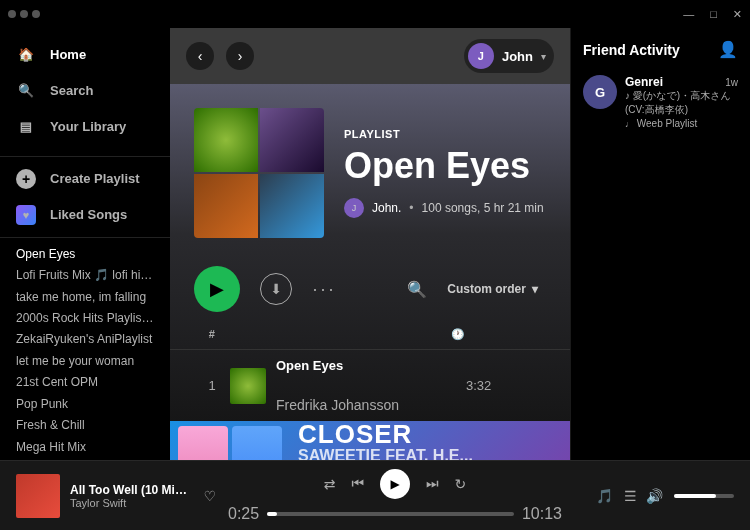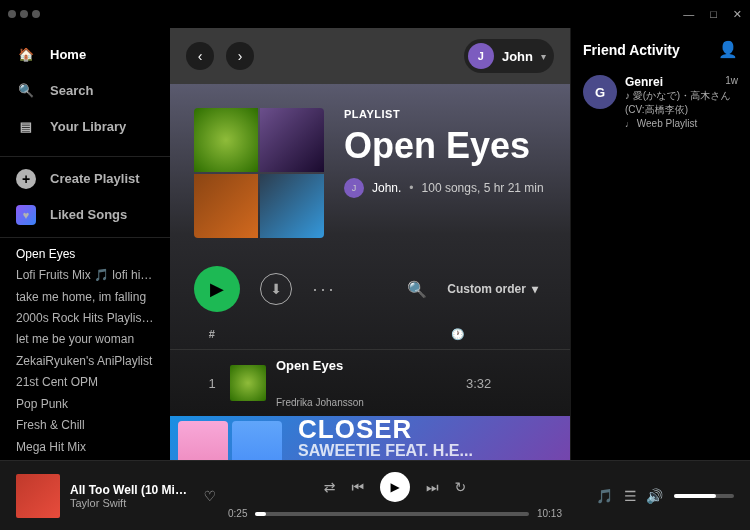--- a/index.html
+++ b/index.html
@@ -172,21 +172,21 @@
     .playlist-area {
       flex: 1;
       background: linear-gradient(180deg, #5a5a6e 0%, #2a2a2e 40%, #121212 100%);
       overflow-y: auto;
       display: flex;
       flex-direction: column;
     }
 
     .playlist-header {
       display: flex;
-      align-items: flex-start;
+      align-items: center;
       padding: 24px 24px 16px;
       gap: 20px;
     }
     .playlist-art {
       width: 130px; height: 130px;
       flex-shrink: 0;
       display: grid;
       grid-template-columns: 1fr 1fr;
       grid-template-rows: 1fr 1fr;
       gap: 2px;
@@ -319,21 +319,21 @@
     .track-thumb {
       width: 36px; height: 36px;
       border-radius: 2px;
       background: radial-gradient(circle, #8fbc3a, #2d6e00);
       flex-shrink: 0;
       display: flex; align-items: center; justify-content: center;
       font-size: 16px;
     }
     .track-details { display: flex; flex-direction: column; }
     .track-name { font-size: 13px; font-weight: 600; color: #fff; }
-    .track-artist { font-size: 10px; color: #aaa; margin-top: 24px; }
+    .track-artist { font-size: 14px; color: #aaa; margin-top: 24px; }
     .track-duration { font-size: 13px; color: #aaa; }
 
     
     .ad-banner {
       height: 80px;
       background: linear-gradient(135deg, #1a8fe3, #7c3fa8);
       display: flex;
       align-items: flex-start;
       padding: 0 8px;
       position: relative;
@@ -497,21 +497,21 @@
       cursor: pointer;
       border: none;
     }
     .player-progress {
       display: flex;
       align-items: center;
       gap: 8px;
       width: 100%;
       max-width: 340px;
     }
-    .progress-time { font-size: 10px; color: #aaa; }
+    .progress-time { font-size: 16px; color: #aaa; }
     .progress-bar {
       flex: 1;
       height: 4px;
       background: #555;
       border-radius: 2px;
       position: relative;
       cursor: pointer;
     }
     .progress-fill {
       position: absolute;
@@ -589,22 +589,22 @@
     </div>
     <div class="sidebar-action">
       <div class="action-icon-heart">♥</div>
       <span>Liked Songs</span>
     </div>
     <div class="sidebar-divider"></div>
     <div class="sidebar-playlist active">Open Eyes</div>
     <div class="sidebar-playlist">Lofi Fruits Mix 🎵 lofi hip ho...</div>
     <div class="sidebar-playlist">take me home, im falling</div>
     <div class="sidebar-playlist">2000s Rock Hits Playlist - O...</div>
+    <div class="sidebar-playlist">ZekaiRyuken's AniPlaylist</div>
     <div class="sidebar-playlist">let me be your woman</div>
-    <div class="sidebar-playlist">ZekaiRyuken's AniPlaylist</div>
     <div class="sidebar-playlist">21st Cent OPM</div>
     <div class="sidebar-playlist">Pop Punk</div>
     <div class="sidebar-playlist">Fresh &amp; Chill</div>
     <div class="sidebar-playlist">Mega Hit Mix</div>
   </div>
 
   <div class="main-content">
 
     <div class="top-nav">
       <button class="nav-arrow">‹</button>
@@ -687,21 +687,21 @@
   </div>
 
   <div class="friend-activity">
     <div class="friend-activity-header">
       <span class="friend-activity-title">Friend Activity</span>
       <span style="color:#aaa;cursor:pointer;">👤</span>
     </div>
     <div class="friend-item">
       <div class="friend-avatar" style="background:#4a4a8a;">G</div>
       <div class="friend-info">
-        <div style="display:flex;justify-content:space-between;align-items:flex-start;">
+        <div style="display:flex;justify-content:space-between;align-items:center;">
           <span class="friend-name">Genrei</span>
           <span class="friend-time">1w</span>
         </div>
         <div class="friend-song">
           <span>♪</span> <span>愛(かなで)・高木さん(CV:高橋李依)</span>
         </div>
         <div class="friend-song">
           <span class="friend-playlist-icon">♩</span> <span>Weeb Playlist</span>
         </div>
       </div>

